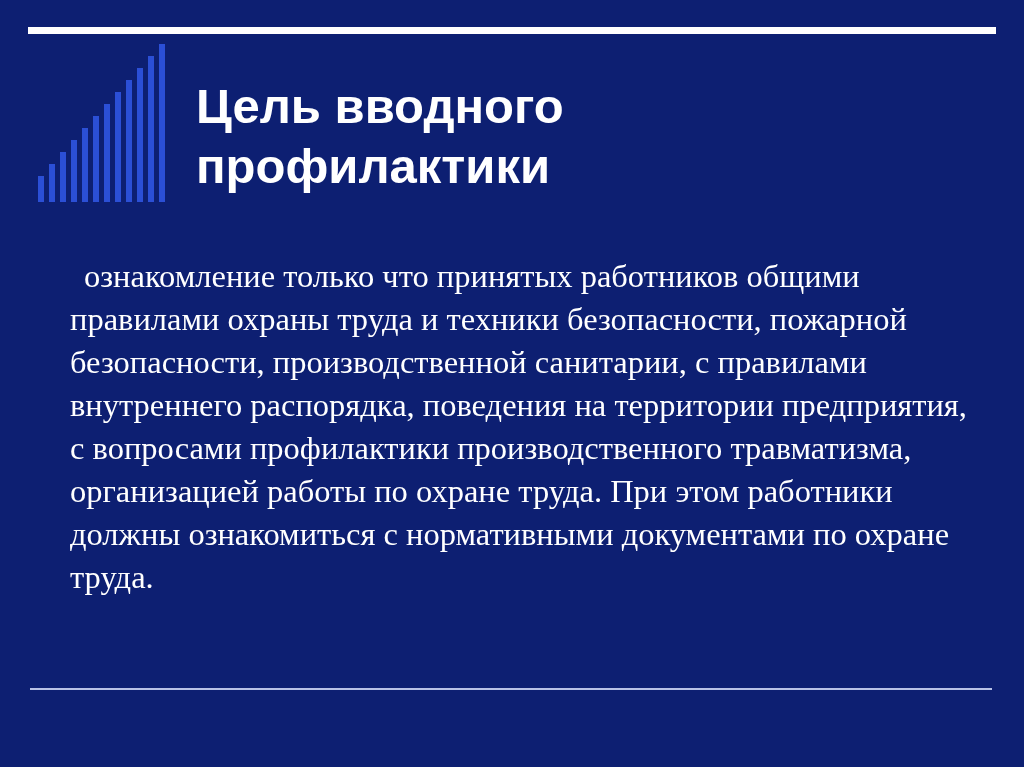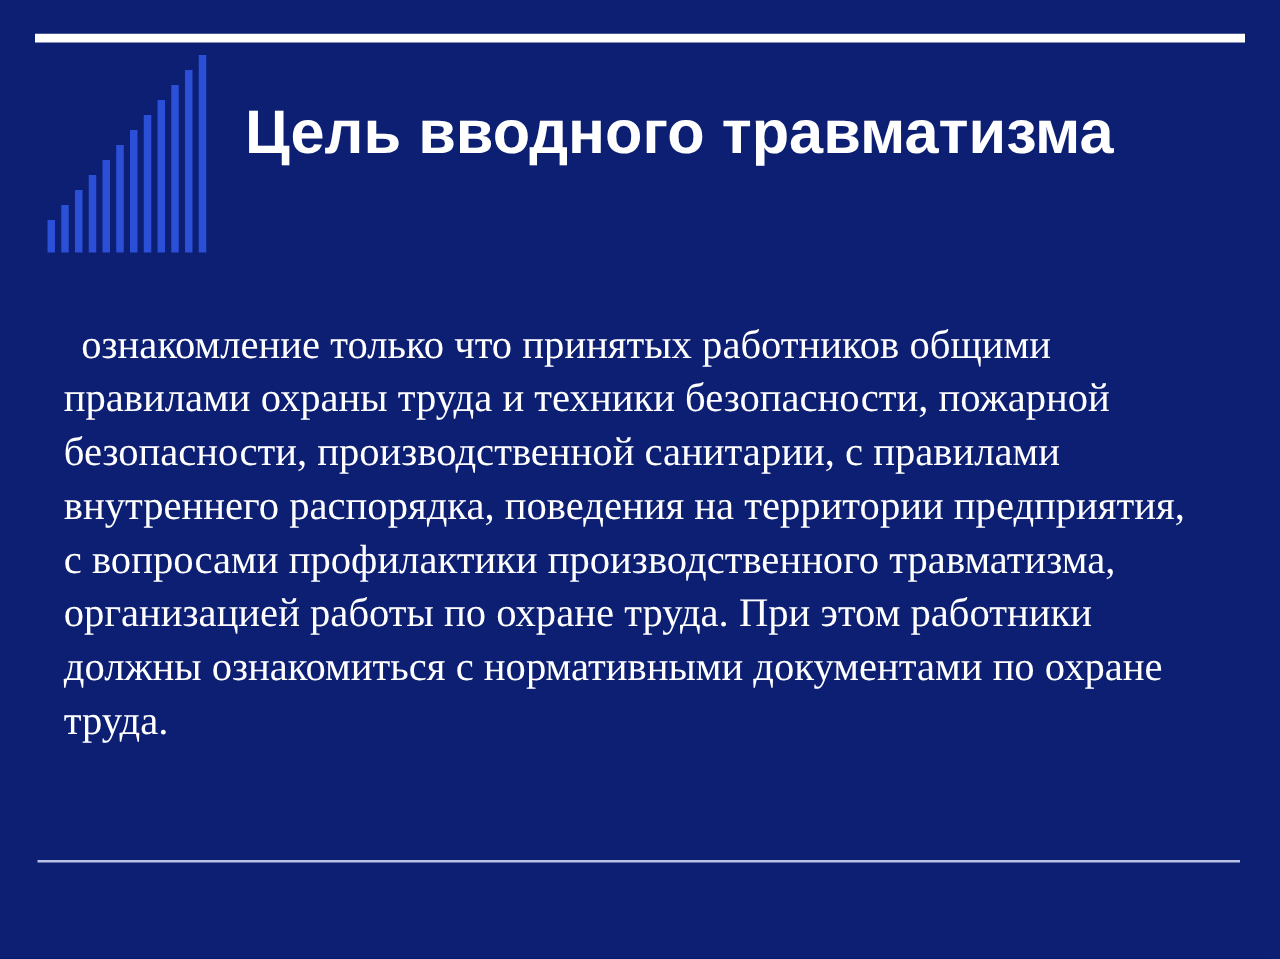--- a/index.html
+++ b/index.html
@@ -56,21 +56,21 @@
     color: #ffffff;
     font-family: "Liberation Sans", sans-serif;
     font-weight: bold;
     font-size: 49px;
     line-height: 1.22;
     letter-spacing: 0px;
   }
   
   .body-text {
     position: absolute;
-    left: 51px;
+    left: 70px;
     top: 222px;
     width: 900px;
     color: #ffffff;
     font-family: "Liberation Serif", serif;
     font-size: 32.5px;
     line-height: 43px;
     text-indent: 14px;
   }
 </style>
 </head>
@@ -88,19 +88,19 @@
       <div class="bar" style="left: 44px; height: 74px; background: rgb(43, 79, 214);"></div>
       <div class="bar" style="left: 55px; height: 86px; background: rgb(43, 79, 214);"></div>
       <div class="bar" style="left: 66px; height: 98px; background: rgb(43, 79, 214);"></div>
       <div class="bar" style="left: 77px; height: 110px; background: rgb(43, 79, 214);"></div>
       <div class="bar" style="left: 88px; height: 122px; background: rgb(43, 79, 214);"></div>
       <div class="bar" style="left: 99px; height: 134px; background: rgb(43, 79, 214);"></div>
       <div class="bar" style="left: 110px; height: 146px; background: rgb(43, 79, 214);"></div>
       <div class="bar" style="left: 121px; height: 158px; background: rgb(43, 79, 214);"></div>
     </div>
 
-  <h1 class="title">Цель вводного травматизма</h1>
+  <h1 class="title">Цель вводного профилактики</h1>
 
   <p class="body-text">ознакомление только что принятых работников общими правилами охраны труда и техники безопасности, пожарной безопасности, производственной санитарии, с правилами внутреннего распорядка, поведения на территории предприятия, с вопросами профилактики производственного травматизма, организацией работы по охране труда. При этом работники должны ознакомиться с нормативными документами по охране труда.</p>
 
   <div class="bottom-rule"></div>
 
 </div>
 
 </body></html>

